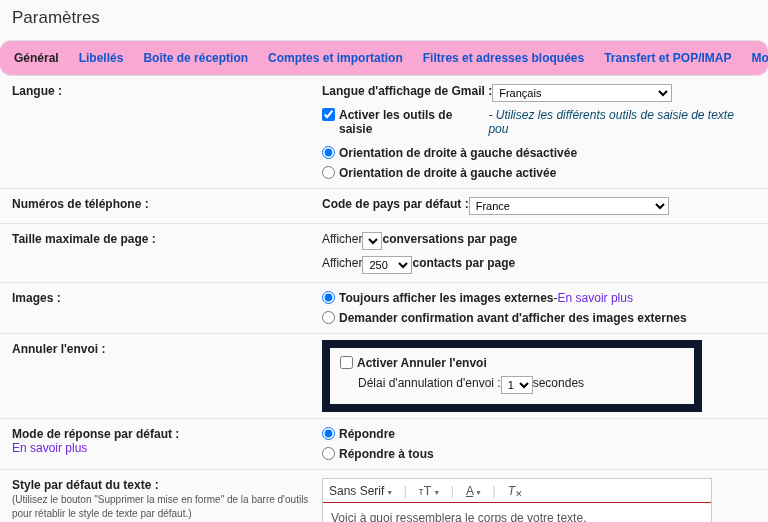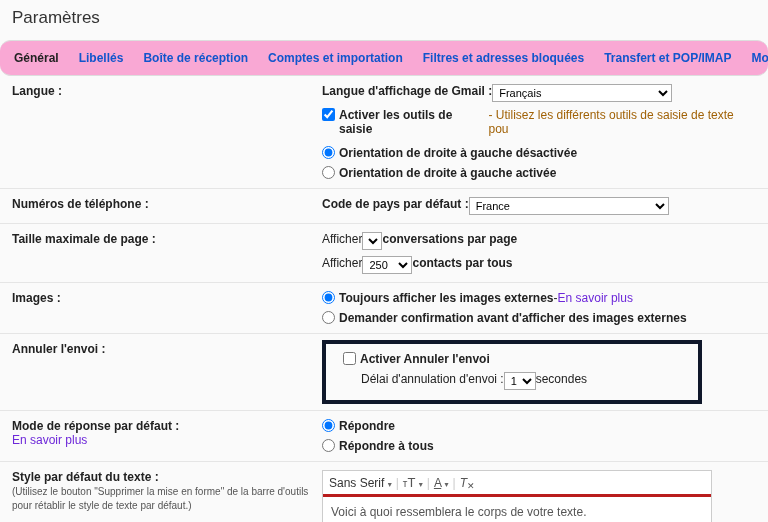--- a/index.html
+++ b/index.html
@@ -64,56 +64,56 @@
     font-size: 12px;
     color: #222;
   }
   .content-col .line {
     margin-bottom: 6px;
     display: flex;
     align-items: flex-start;
   }
   .content-col .line:last-child { margin-bottom: 0; }
   .content-col b { font-weight: bold; }
-  .content-col .hint { color: #a16207; }
+  .content-col .hint { color: #0c4a6e; font-style: italic; }
   select {
     font-size: 11px;
     padding: 1px 2px;
     border: 1px solid #aaa;
     background: #fff;
   }
   select.lang { width: 180px; }
   select.country { width: 200px; }
   select.num { width: 20px; }
   select.numwide { width: 50px; }
   select.tiny { width: 32px; }
   input[type=checkbox], input[type=radio] {
     margin-right: 4px;
     vertical-align: middle;
   }
   .link { color: #6d28d9; cursor: pointer; }
   .highlight-box {
-    border: 4px solid #0f172a;
-    padding: 8px 10px 10px 17px;
+    border: 8px solid #0f172a;
+    padding: 8px 10px 10px 10px;
     margin-top: -2px;
     margin-bottom: -2px;
     width: 380px;
   }
   .indent { margin-left: 18px; color: #222; }
   .text-style-box {
     border: 1px solid #ccc;
     background: #fff;
     width: 390px;
   }
   .toolbar {
     display: flex;
     align-items: center;
-    gap: 4px;
+    gap: 12px;
     padding: 4px 6px;
-    border-bottom: 3px solid #b91c1c;
+    border-bottom: 1px solid #b91c1c;
     font-size: 12px;
     color: #555;
   }
   .toolbar .sep { color: #ccc; }
   .toolbar .fontname { color: #333; }
   .toolbar .drop { font-size: 8px; color: #666; }
   .sample {
     padding: 8px 8px 10px 8px;
     color: #555;
     font-size: 12px;
@@ -181,21 +181,21 @@
         <select class="num">
           <option>50</option>
         </select>
         <b>conversations par page</b>
       </div>
       <div class="line">
         <span>Afficher</span>
         <select class="numwide">
           <option>250</option>
         </select>
-        <b>contacts par tous</b>
+        <b>contacts par page</b>
       </div>
     </div>
   </div>
 
   <div class="row">
     <div class="label-col">Images :</div>
     <div class="content-col">
       <div class="line">
         <input type="radio" name="img" checked="" style="">
         <b>Toujours afficher les images externes</b>

